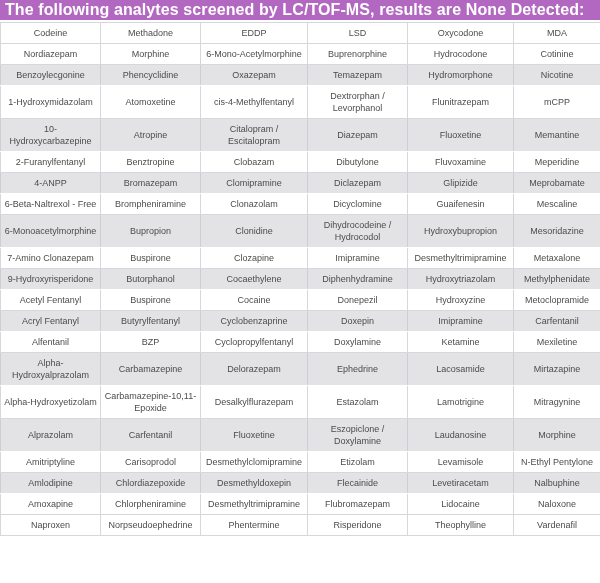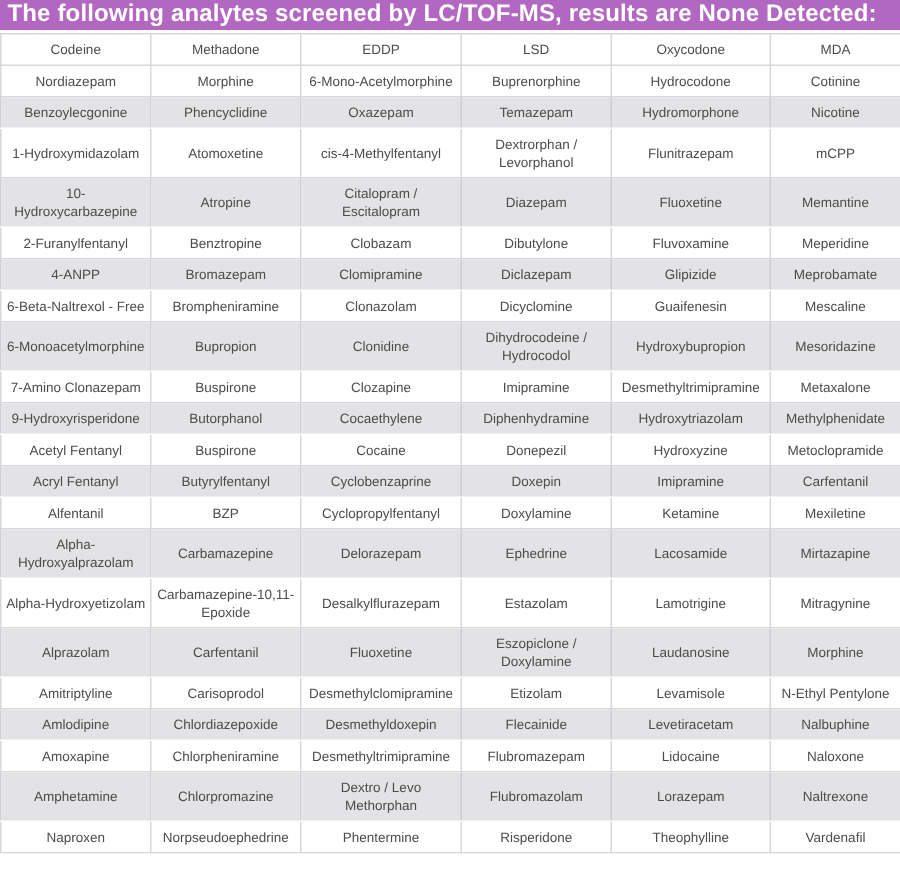--- a/index.html
+++ b/index.html
@@ -225,28 +225,20 @@
           <td>Nalbuphine</td>
         </tr>
         <tr>
           <td>Amoxapine</td>
           <td>Chlorpheniramine</td>
           <td>Desmethyltrimipramine</td>
           <td>Flubromazepam</td>
           <td>Lidocaine</td>
           <td>Naloxone</td>
         </tr>
-        <tr class="alt">
-          <td>Amphetamine</td>
-          <td>Chlorpromazine</td>
-          <td>Dextro / Levo Methorphan</td>
-          <td>Flubromazolam</td>
-          <td>Lorazepam</td>
-          <td>Naltrexone</td>
-        </tr>
         <tr>
           <td>Naproxen</td>
           <td>Norpseudoephedrine</td>
           <td>Phentermine</td>
           <td>Risperidone</td>
           <td>Theophylline</td>
           <td>Vardenafil</td>
         </tr>
       </tbody>
   </table>

